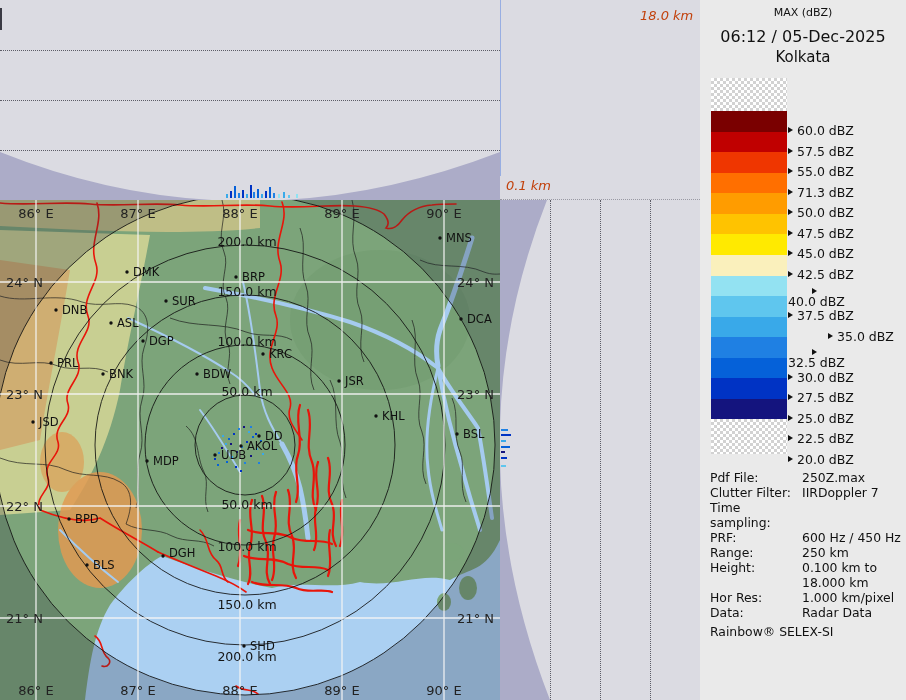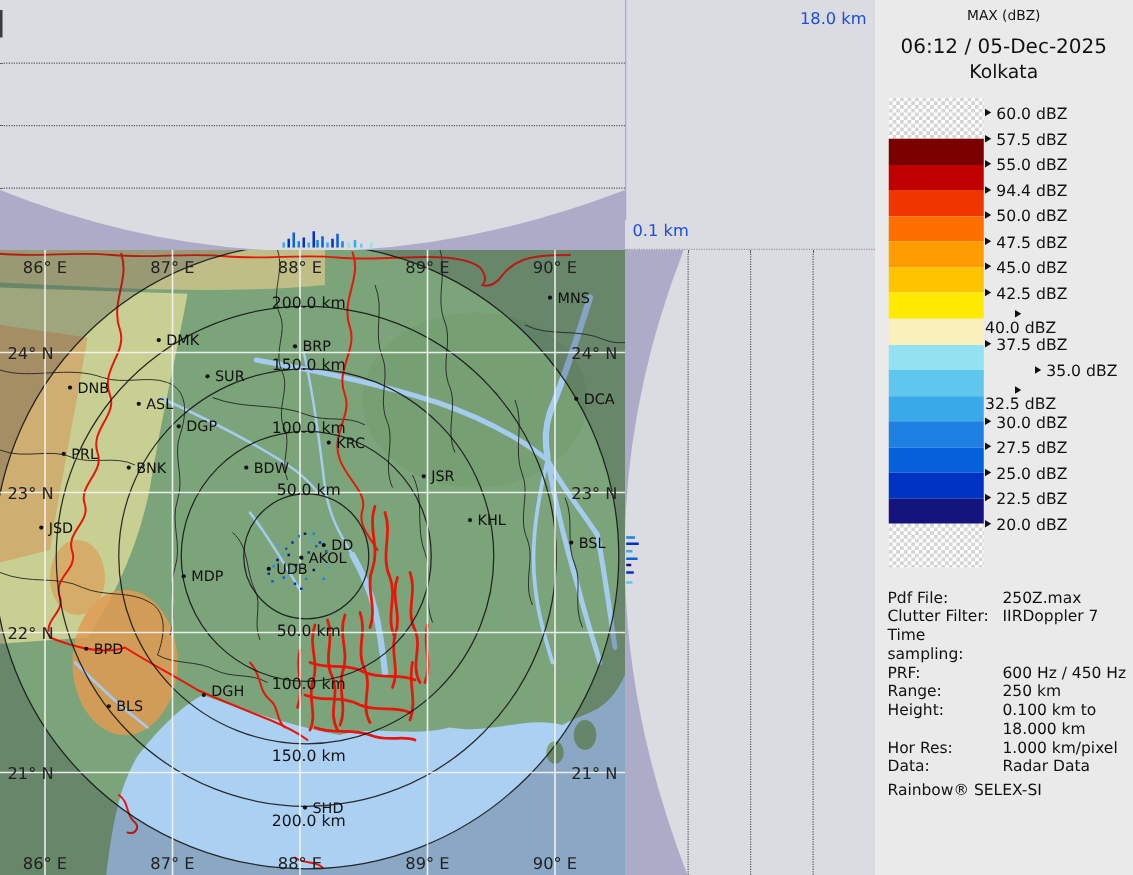--- a/index.html
+++ b/index.html
@@ -6,34 +6,34 @@
   #app{position:relative;width:906px;height:700px;overflow:hidden;
        font-family:"DejaVu Sans", sans-serif;color:#111;background:#EAEAEA;}
   .abs{position:absolute;}
   
   #top-panel{left:0;top:0;width:500px;height:200px;background:#DBDBE2;}
   #corner-panel{left:500px;top:0;width:200px;height:200px;background:#DBDBE2;border-bottom:1px dotted #9a9aa4;box-sizing:border-box;}
   #right-panel{left:500px;top:200px;width:200px;height:500px;background:#DBDBE2;}
   #sidebar{left:700px;top:0;width:206px;height:700px;background:#EAEAEA;}
   .hgrid{position:absolute;left:0;width:100%;height:0;border-top:1px dotted #5c5c66;}
   .vgrid{position:absolute;top:0;height:100%;width:0;border-left:1px dotted #5c5c66;}
-  .axis-label{position:absolute;font-size:13px;color:#1d4ed8;white-space:nowrap;}
+  .axis-label{position:absolute;font-size:13px;color:#c2410c;white-space:nowrap;font-style:italic;}
   .tick{position:absolute;}
   
   .hdr{position:absolute;left:0;width:206px;text-align:center;white-space:nowrap;}
   #hdr-title{top:6px;font-size:11px;}
   #hdr-time{top:27px;font-size:16px;}
   #hdr-site{top:48px;font-size:15px;}
   #legend-bar{position:absolute;left:11px;top:78px;width:76px;}
   .band{width:76px;}
   .checker{background-color:#fff;
     background-image:linear-gradient(45deg,#d2d2d2 25%,transparent 25%,transparent 75%,#d2d2d2 75%),
                      linear-gradient(45deg,#d2d2d2 25%,transparent 25%,transparent 75%,#d2d2d2 75%);
     background-size:6px 6px;background-position:0 0,3px 3px;}
-  .leglab{position:absolute;left:88px;height:14px;font-size:12.5px;white-space:nowrap;display:flex;align-items:center;color:#111;}
+  .leglab{position:absolute;left:88px;height:14px;font-size:12.5px;white-space:nowrap;display:flex;align-items:center;color:#111;margin-top:40px;}
   .leglab .arrow{width:0;height:0;border-left:5px solid #111;border-top:3.5px solid transparent;border-bottom:3.5px solid transparent;margin-right:4px;}
   #meta{position:absolute;left:10px;top:470px;width:192px;font-size:12.4px;line-height:15px;color:#111;}
   .meta-row{display:grid;grid-template-columns:92px auto;}
   .meta-value{white-space:pre-line;}
   #meta-footer{position:absolute;left:10px;top:624px;font-size:12.4px;color:#111;}
   #blue-axis{left:500px;top:0;width:1px;height:176px;background:#98AEE2;}
   #edge-tick{left:0;top:8px;width:2px;height:22px;background:#3a3a44;}
   svg text{font-family:"DejaVu Sans", sans-serif;}
 </style>
 </head>
@@ -395,21 +395,21 @@
         <div class="leglab" style="top: 104px;">
           <span class="arrow"></span>
           <span>57.5 dBZ</span>
         </div>
         <div class="leglab" style="top: 124px;">
           <span class="arrow"></span>
           <span>55.0 dBZ</span>
         </div>
         <div class="leglab" style="top: 145px;">
           <span class="arrow"></span>
-          <span>94.4 dBZ</span>
+          <span>71.3 dBZ</span>
         </div>
         <div class="leglab" style="top: 165px;">
           <span class="arrow"></span>
           <span>50.0 dBZ</span>
         </div>
         <div class="leglab" style="top: 186px;">
           <span class="arrow"></span>
           <span>47.5 dBZ</span>
         </div>
         <div class="leglab" style="top: 206px;">

